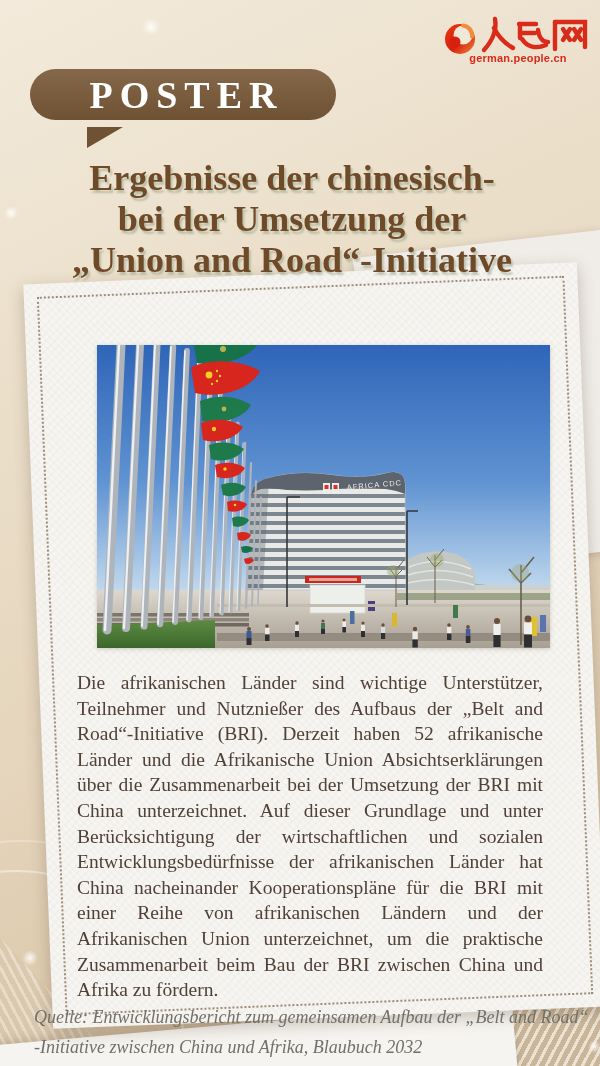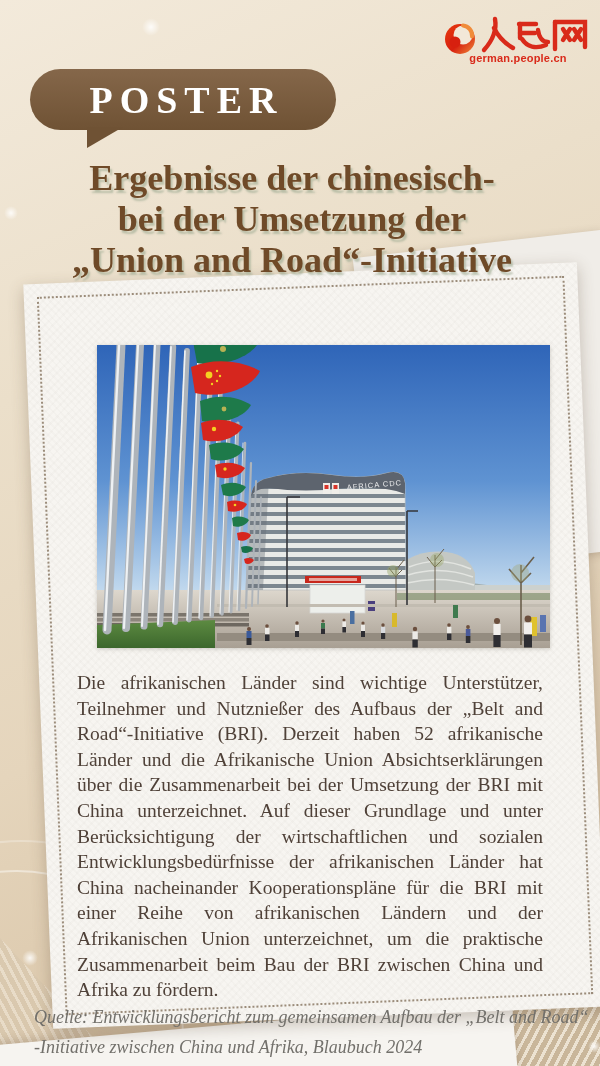--- a/index.html
+++ b/index.html
@@ -32,21 +32,21 @@
      transform:rotate(-2.3deg);z-index:3;
      box-shadow:0 5px 16px rgba(90,70,50,.30);}
   .dotted{position:absolute;inset:13px;border:2px dotted #9b8c7a;}
 
   
   .logo{position:absolute;left:443px;top:12px;width:150px;height:52px;z-index:5;}
   .site-url{position:absolute;left:443px;top:52px;width:150px;text-align:center;
      font-family:"Liberation Sans","DejaVu Sans",sans-serif;font-size:11px;font-weight:bold;
      color:#d92a1a;z-index:5;letter-spacing:.2px;}
 
-  .badge{position:absolute;left:30px;top:69px;width:306px;height:61px;border-radius:31px;
+  .badge{position:absolute;left:30px;top:69px;width:306px;height:51px;border-radius:31px;
      background:linear-gradient(#85674a,#6f5234);z-index:5;
      display:flex;align-items:center;justify-content:center;}
   .badge-label{color:#fff;font-weight:700;font-size:38px;letter-spacing:7px;padding-left:7px;}
   .badge-tail{position:absolute;left:87px;top:127px;width:36px;height:21px;
      background:#6f5234;clip-path:polygon(0 0,100% 0,0 100%);z-index:5;}
 
   .headline{position:absolute;left:0;top:158px;width:584px;text-align:center;z-index:6;
      font-weight:700;font-size:36px;line-height:41px;color:#6f4a28;
      text-shadow:2px 3px 2px rgba(160,172,148,.65);}
 
@@ -298,14 +298,14 @@
         <rect x="427" y="277.5" width="8" height="12" fill="#f1efec"></rect>
         <rect x="427" y="289.5" width="8" height="13"></rect>
     </g>
   </g>
 </svg>
 
 <p class="para" style="margin:0">Die afrikanischen Länder sind wichtige Unterstützer, Teilnehmer und Nutznießer des Aufbaus der „Belt and Road“-Initiative (BRI). Derzeit haben 52 afrikanische Länder und die Afrikanische Union Absichtserklärungen über die Zusammenarbeit bei der Umsetzung der BRI mit China unterzeichnet. Auf dieser Grundlage und unter Berücksichtigung der wirtschaftlichen und sozialen Entwicklungsbedürfnisse der afrikanischen Länder hat China nacheinander Kooperationspläne für die BRI mit einer Reihe von afrikanischen Ländern und der Afrikanischen Union unterzeichnet, um die praktische Zusammenarbeit beim Bau der BRI zwischen China und Afrika zu fördern.</p>
 
 <div class="cite">
   <span style="display:block">Quelle: Entwicklungsbericht zum gemeinsamen Aufbau der „Belt and Road“</span>
-  <span style="display:block">-Initiative zwischen China und Afrika, Blaubuch 2024</span>
+  <span style="display:block">-Initiative zwischen China und Afrika, Blaubuch 2032</span>
 </div>
 
 </body></html>

